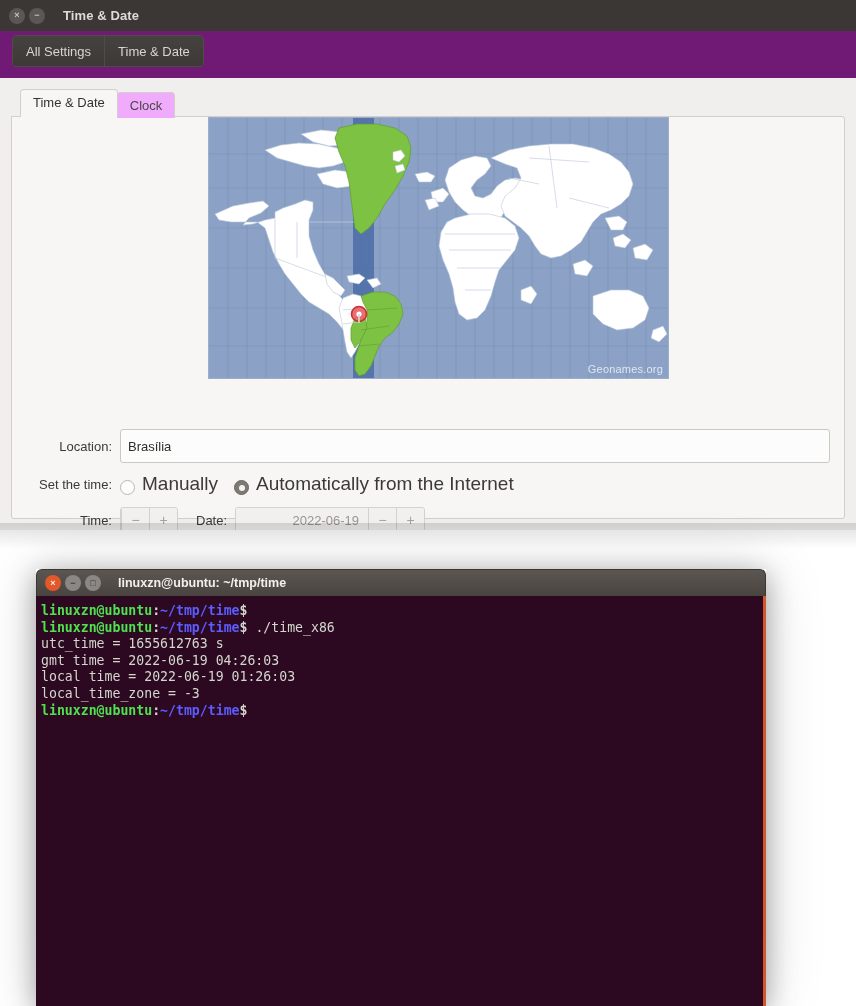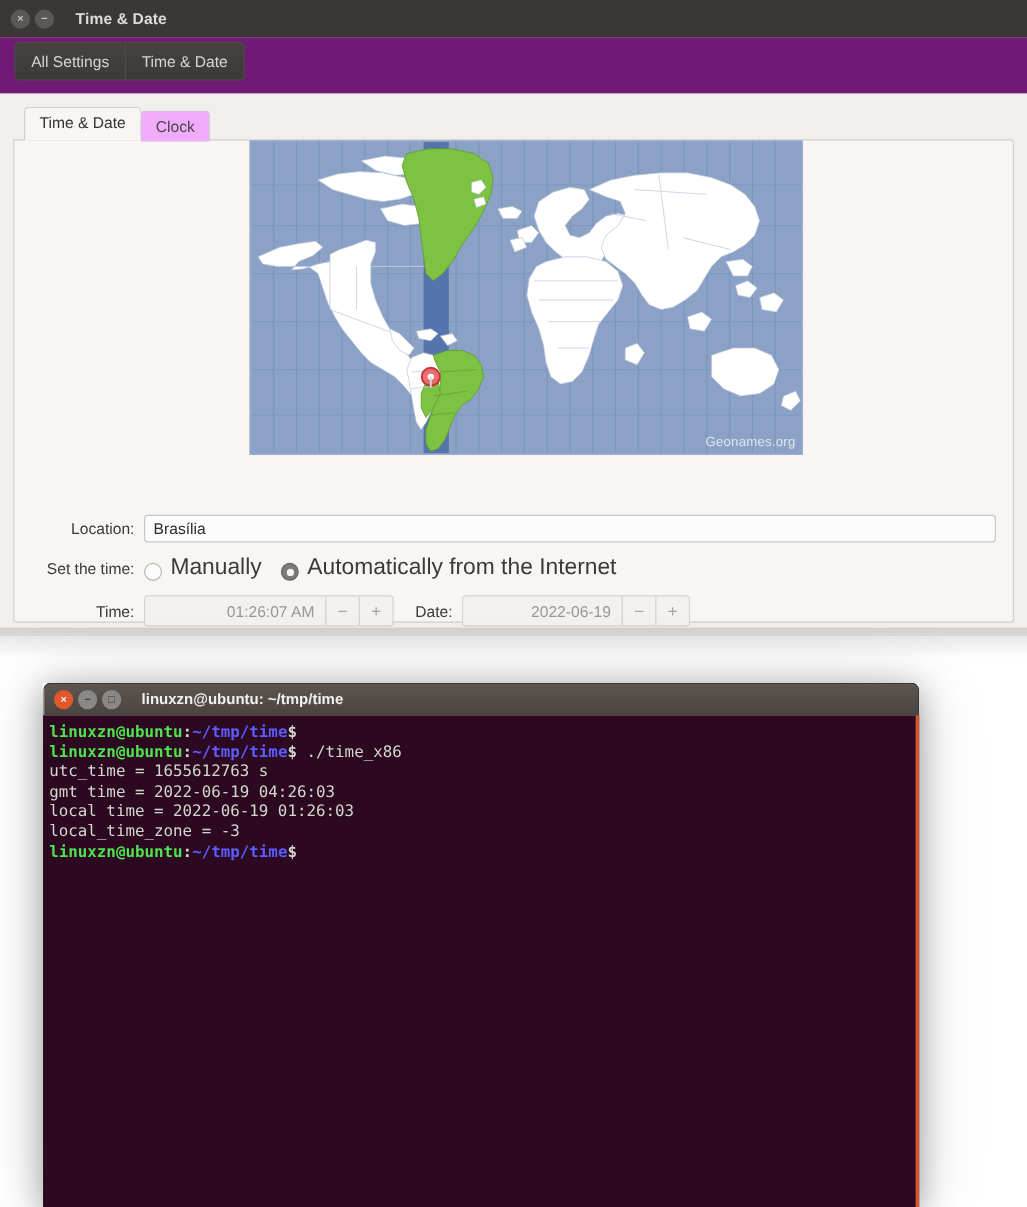--- a/index.html
+++ b/index.html
@@ -166,21 +166,21 @@
     font-size: 13px;
     color: #3c3936;
     text-align: right;
     padding-right: 8px;
   }
   .lbl.w {
     width: 94px;
   }
   #location-input {
     flex: 1;
-    height: 23px;
+    height: 34px;
     border: 1px solid #cbc7c2;
     border-radius: 3px;
     background: #fcfcfc;
     font-size: 13px;
     color: #2f2c29;
     padding: 0 7px;
     line-height: 24px;
     font-family: "Liberation Sans", sans-serif;
   }
 
@@ -449,21 +449,20 @@
             </div>
             <div class="radio-opt">
               <span class="radio checked"></span>
               <span>Automatically from the Internet</span>
             </div>
           </div>
 
           <div class="row">
             <div class="lbl w">Time:</div>
             <div class="spinner">
-              <div class="spin-val">01:26:07 AM</div>
               <div class="spin-btn">−</div>
               <div class="spin-btn">+</div>
             </div>
             <div class="lbl" style="padding-left:18px;padding-right:8px;">Date:</div>
             <div class="spinner">
               <div class="spin-val w2">2022-06-19</div>
               <div class="spin-btn">−</div>
               <div class="spin-btn">+</div>
             </div>
           </div>

